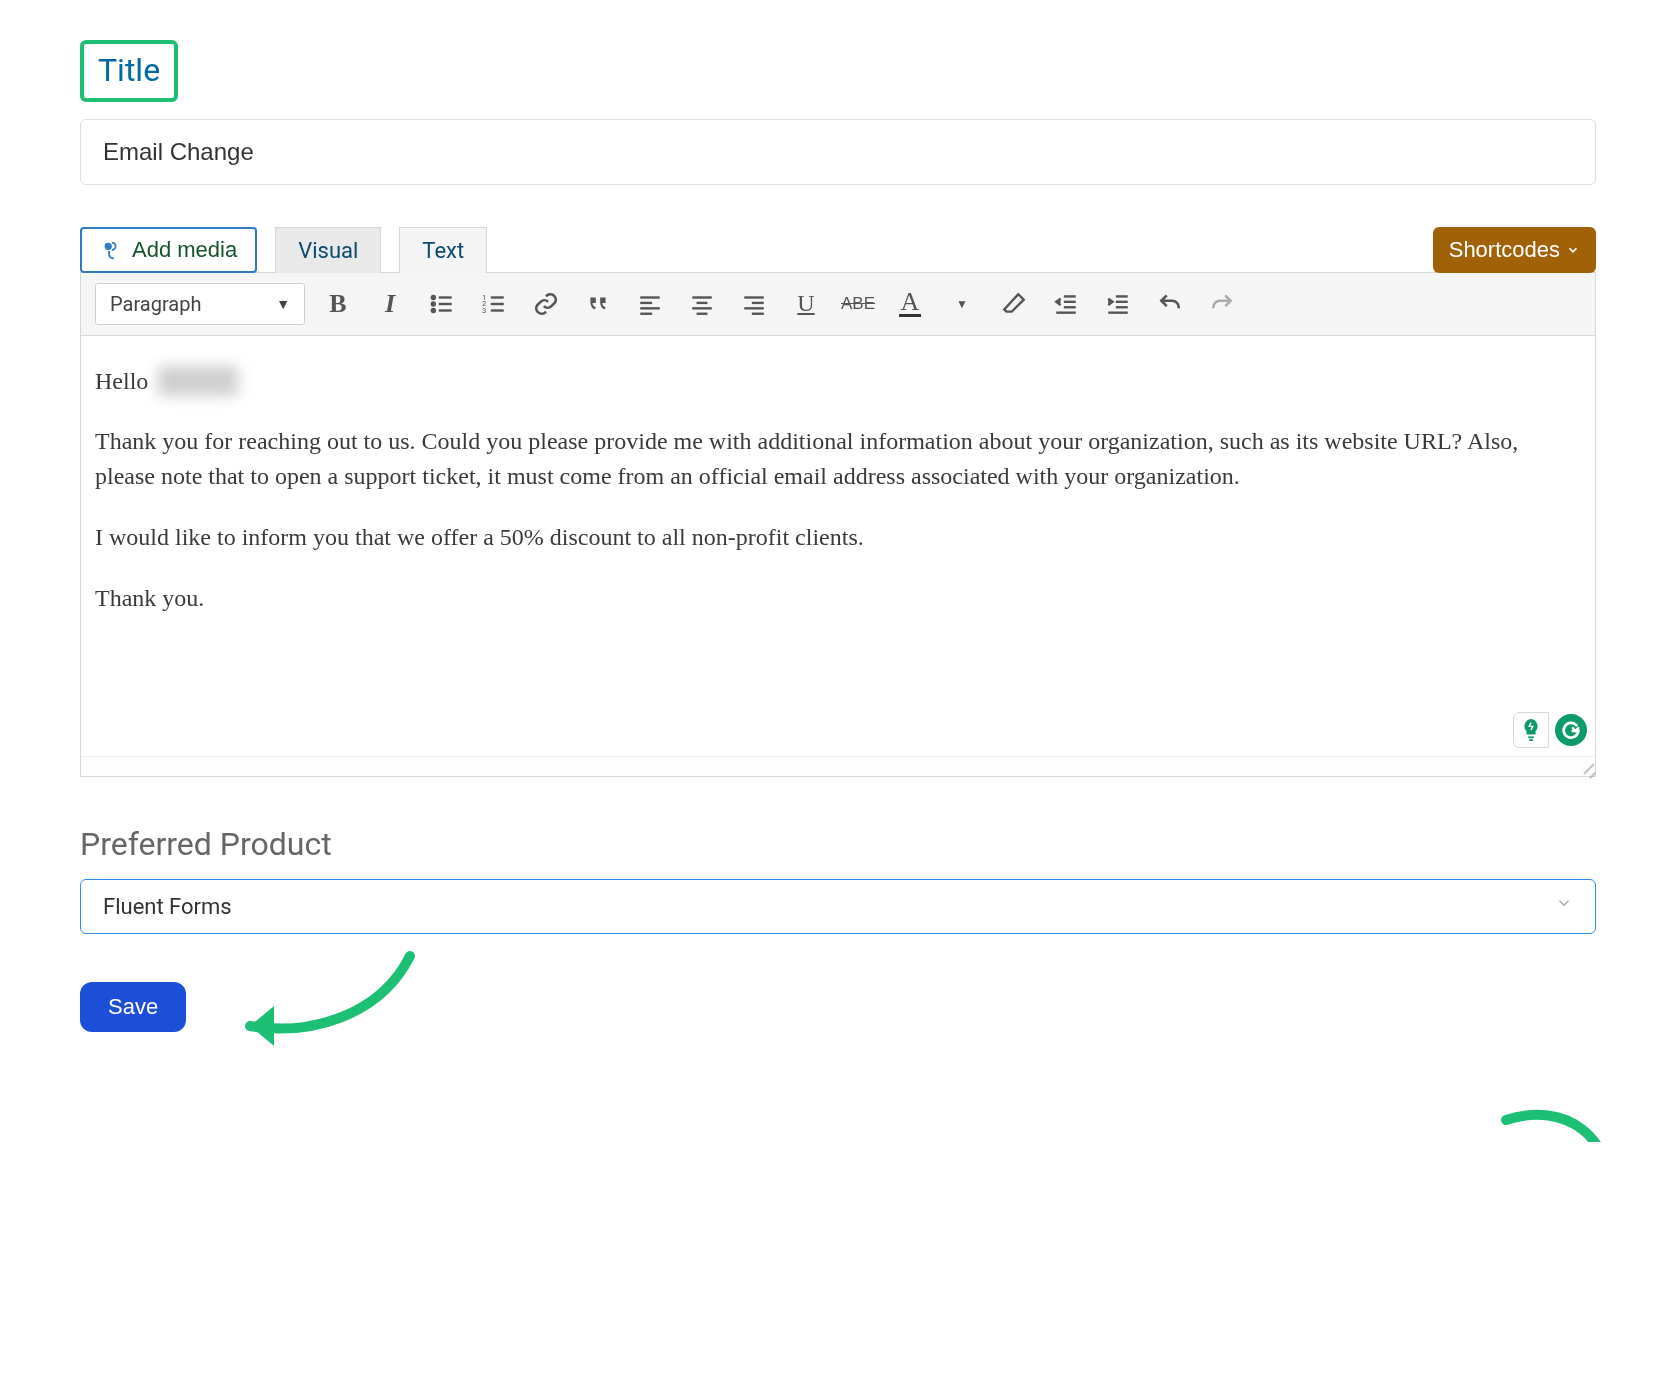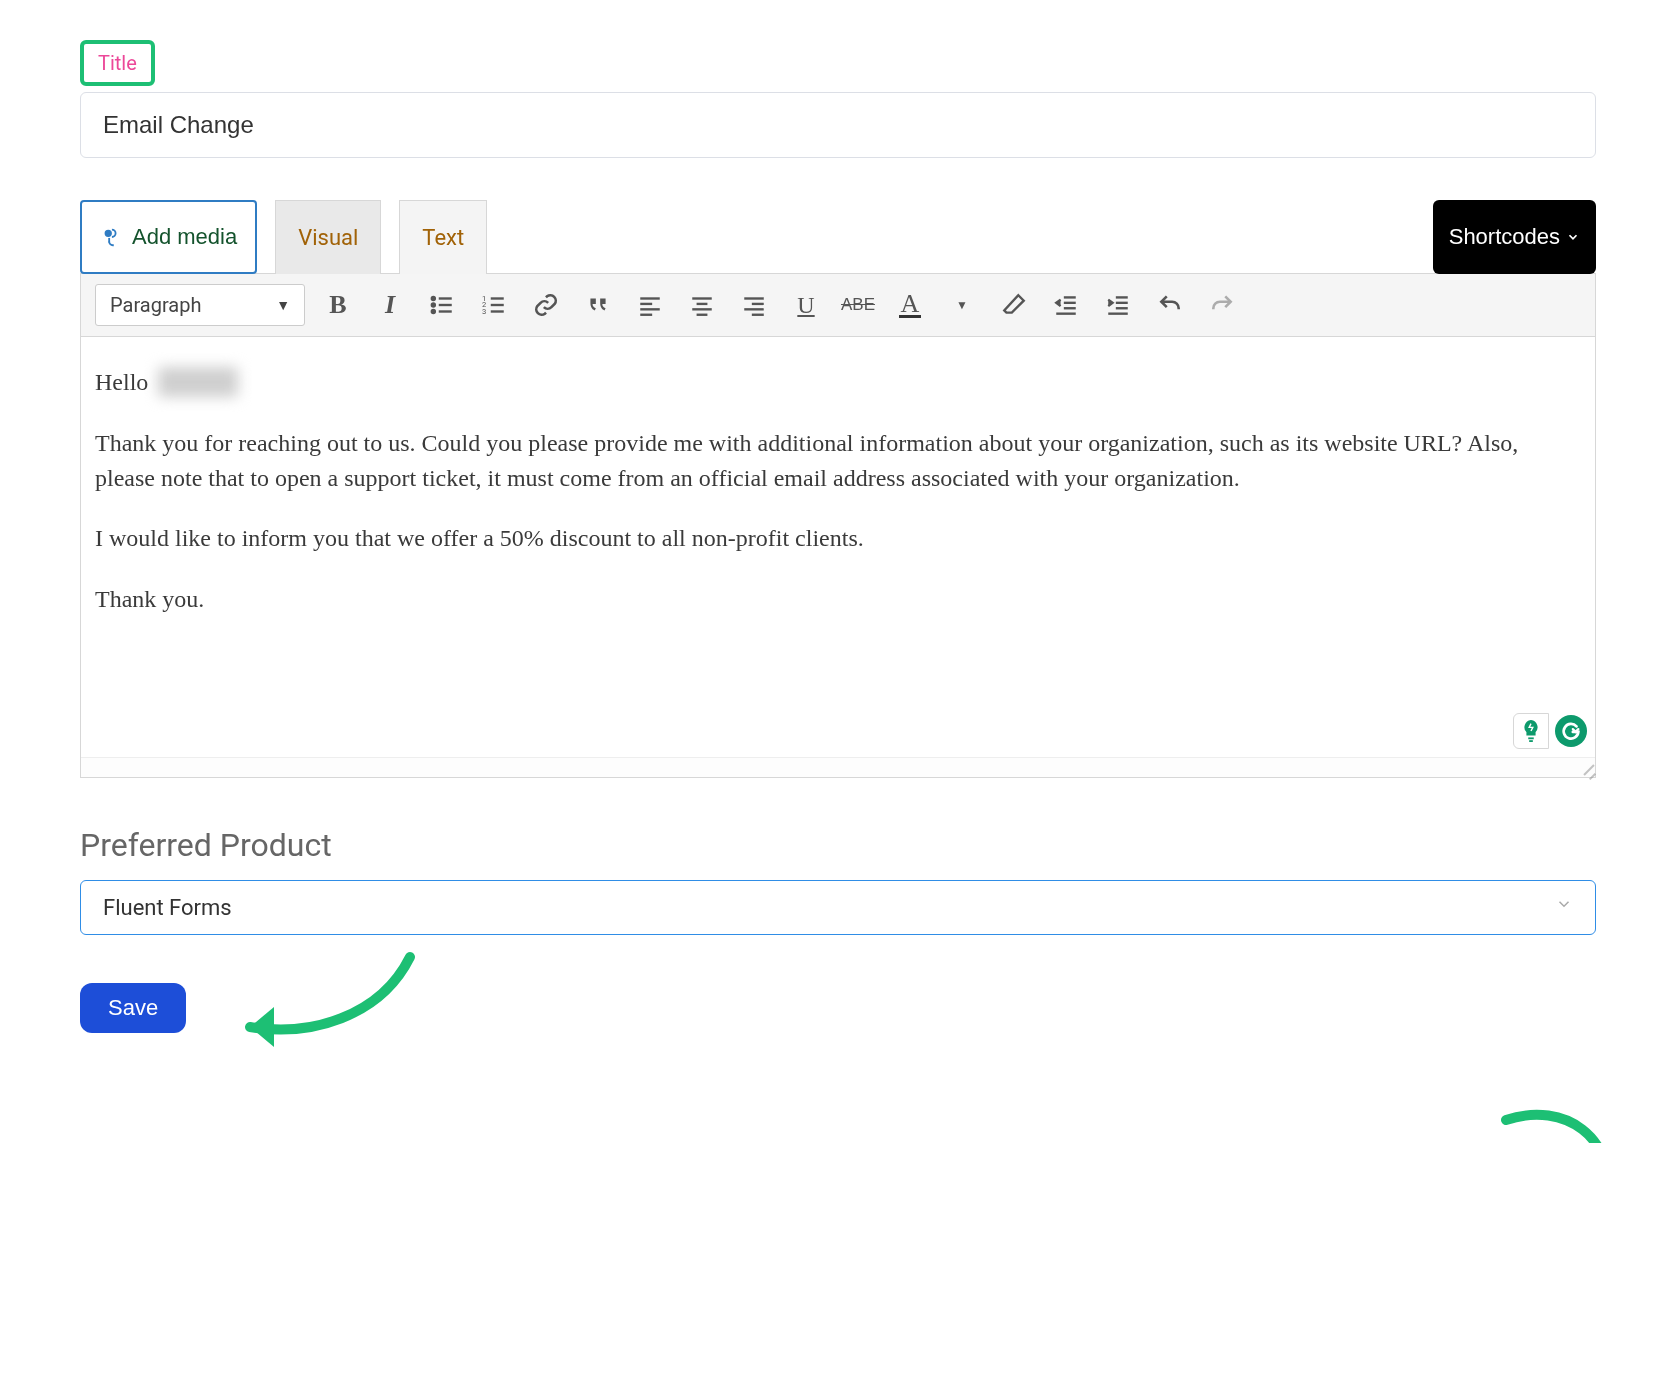--- a/index.html
+++ b/index.html
@@ -31,25 +31,25 @@
     color: #e5352b;
     font-size: 34px;
     font-weight: 600;
     line-height: 1;
     cursor: pointer;
     padding: 4px 8px;
   }
 
   .field-label {
     display: inline-block;
-    font-size: 20px;
-    color: #ec4899;
+    font-size: 32px;
+    color: #0369a1;
     padding: 6px 14px;
     line-height: 1.3;
-    margin-bottom: 6px;
+    margin-bottom: 17px;
   }
   .boxed {
     border: 4px solid #1dbf74;
     border-radius: 6px;
   }
 
   .text-input {
     width: 100%;
     font-size: 24px;
     padding: 18px 22px;
@@ -81,35 +81,35 @@
     cursor: pointer;
     line-height: 1;
   }
   .add-media-btn .mic-icon { width: 22px; height: 22px; }
 
   .tab {
     display: inline-flex;
     align-items: center;
     justify-content: center;
     font-size: 22px;
-    color: #a16207;
-    padding: 24px 22px;
+    color: #0c4a6e;
+    padding: 10px 22px;
     background: #f4f4f4;
     border: 1px solid #d7d7d7;
     border-bottom: none;
     margin-left: 18px;
     cursor: pointer;
   }
   .tab.active {
     background: #e9e9e9;
   }
 
   .shortcodes-btn {
     margin-left: auto;
-    background: #000000;
+    background: #a16207;
     color: #fff;
     font-size: 22px;
     border: none;
     border-radius: 6px;
     padding: 10px 16px;
     display: inline-flex;
     align-items: center;
     gap: 6px;
     cursor: pointer;
   }

